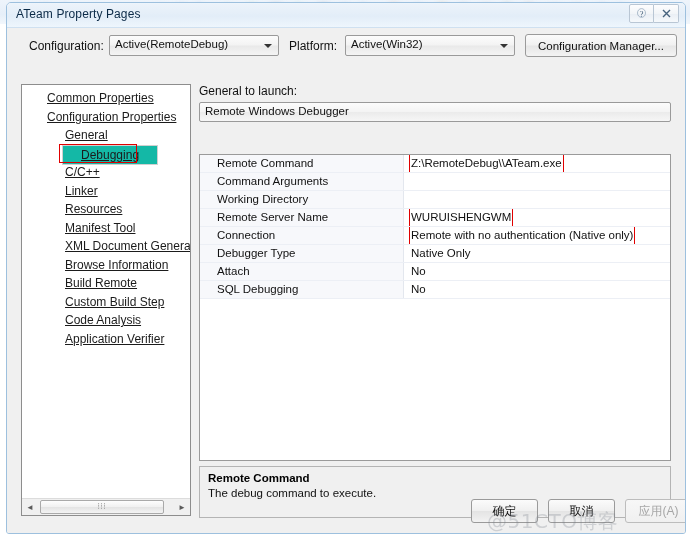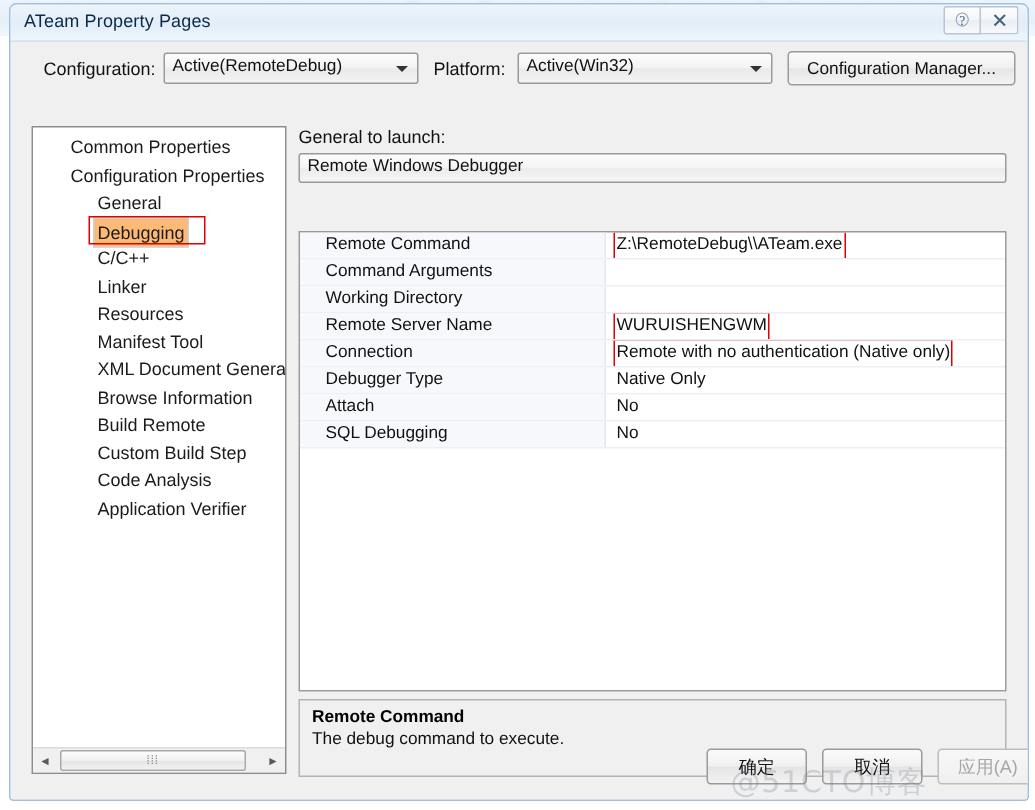--- a/index.html
+++ b/index.html
@@ -160,26 +160,27 @@
     color: #1b1b1b;
     white-space: nowrap;
     padding-left: 22px;
     box-sizing: border-box;
   }
   .tree-item.lvl0 { padding-left: 22px; }
   .tree-item.lvl1 { padding-left: 40px; }
   .tree-item .txt {
     display: inline-block;
     padding: 0 3px;
+    text-decoration: underline;
   }
   .tree-item.selected .txt {
-    background: #fdba74;
+    background: #14b8a6;
     border: 1px solid #d0d0d0;
     box-sizing: border-box;
-    padding: 0 2px;
+    padding: 0 18px;
   }
   .hscroll {
     position: absolute;
     left: 0; bottom: 0;
     width: 100%;
     height: 17px;
     background: #f0f0f0;
     border-top: 1px solid #dcdcdc;
     box-sizing: border-box;
     display: flex;

